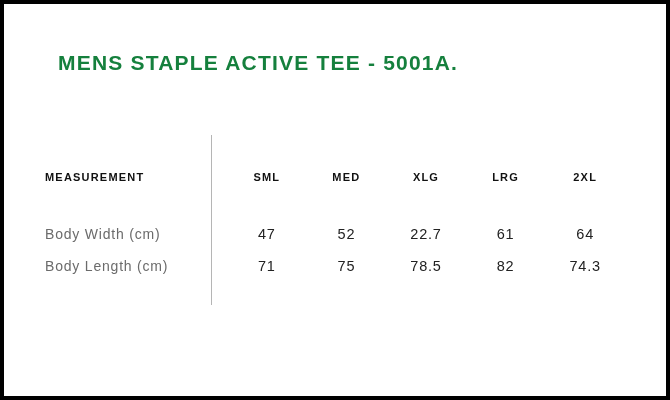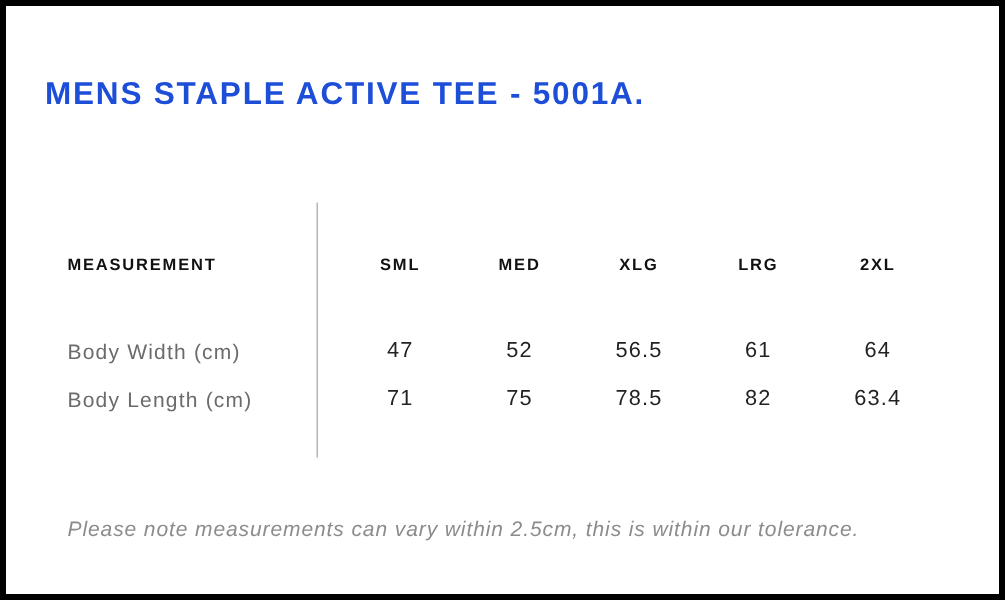--- a/index.html
+++ b/index.html
@@ -10,26 +10,26 @@
   .card {
     position: relative;
     width: 670px;
     height: 400px;
     background: #ffffff;
     border: 4px solid #000000;
     overflow: hidden;
   }
   .title {
     position: absolute;
-    left: 26px;
+    left: 54px;
     top: 47px;
     font-size: 21px;
     font-weight: bold;
     letter-spacing: 1.2px;
-    color: #1d4ed8;
+    color: #15803d;
     white-space: nowrap;
   }
   .trow {
     position: absolute;
     left: 41px;
     width: 580px;
     height: 16px;
     display: flex;
     align-items: center;
   }
@@ -96,33 +96,32 @@
       <div class="cell data-cell">MED</div>
       <div class="cell data-cell">XLG</div>
       <div class="cell data-cell">LRG</div>
       <div class="cell data-cell">2XL</div>
     </div>
 
     <div class="trow body-row row-1">
       <div class="label-cell">Body Width (cm)</div>
       <div class="data-cell">47</div>
       <div class="data-cell">52</div>
-      <div class="data-cell">56.5</div>
+      <div class="data-cell">22.7</div>
       <div class="data-cell">61</div>
       <div class="data-cell">64</div>
     </div>
 
     <div class="trow body-row row-2">
       <div class="label-cell">Body Length (cm)</div>
       <div class="data-cell">71</div>
       <div class="data-cell">75</div>
       <div class="data-cell">78.5</div>
       <div class="data-cell">82</div>
-      <div class="data-cell">63.4</div>
+      <div class="data-cell">74.3</div>
     </div>
 
     <div class="divider"></div>
 
   </div>
 
-  <div class="note">Please note measurements can vary within 2.5cm, this is within our tolerance.</div>
 
 </div>
 
 </body></html>

